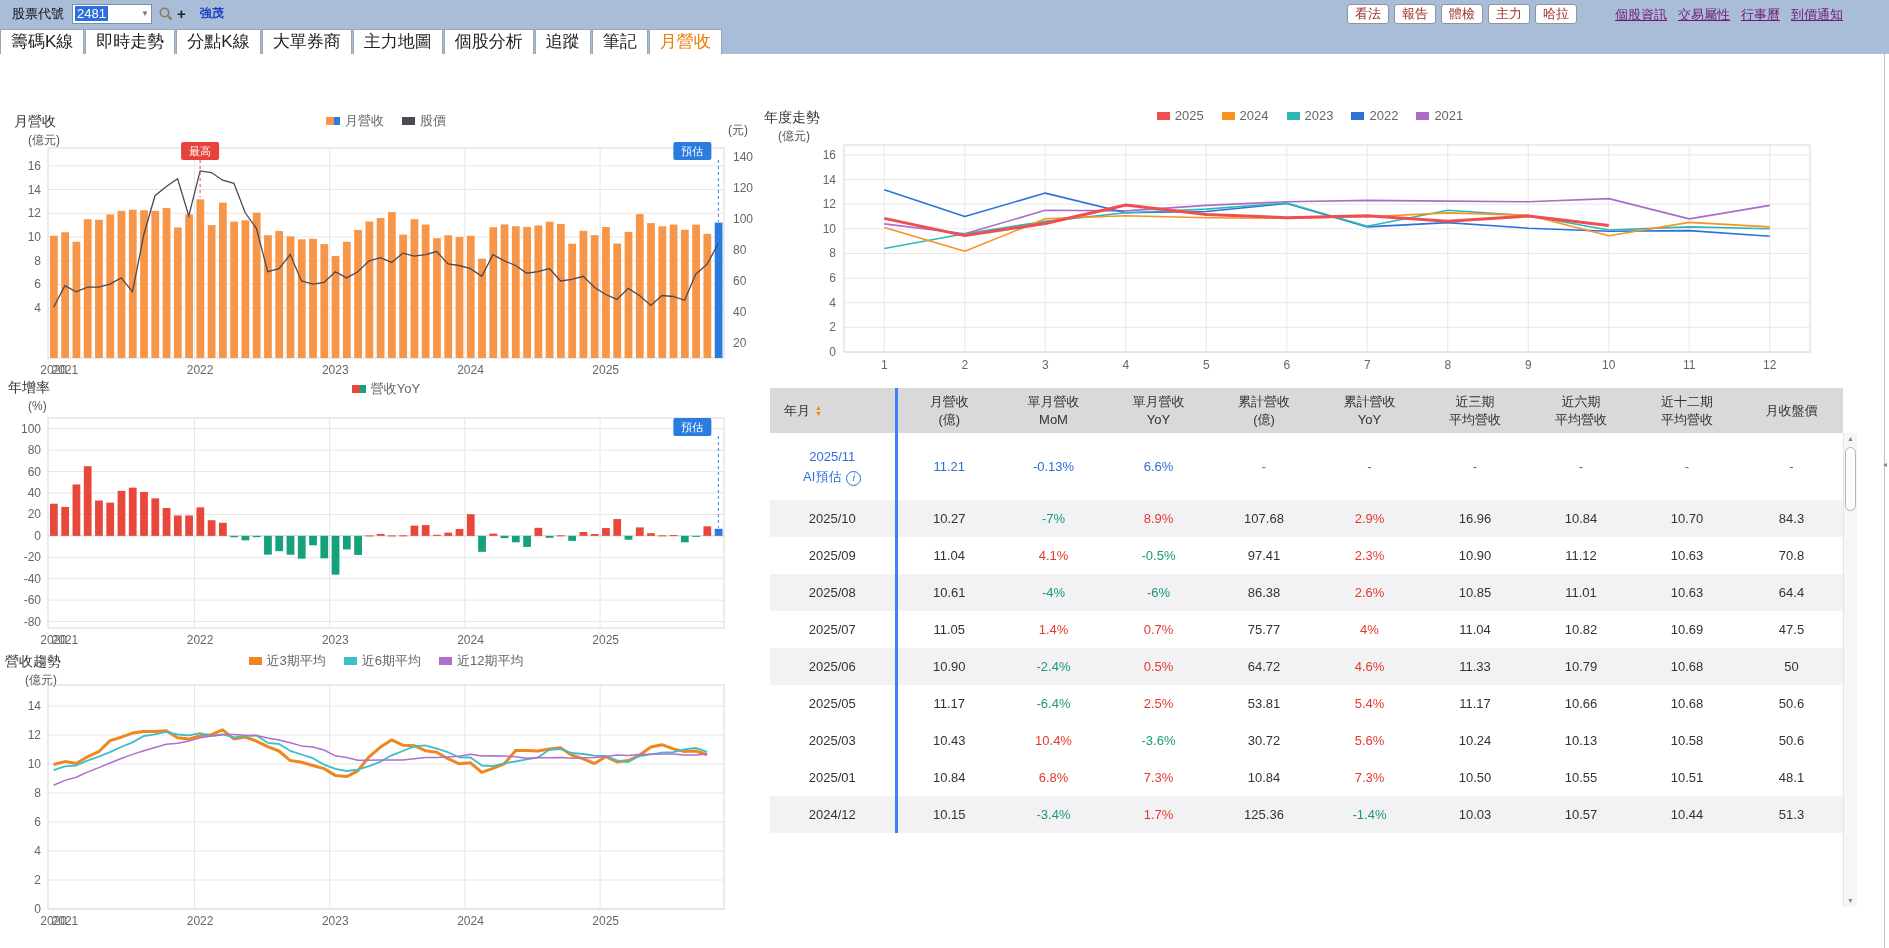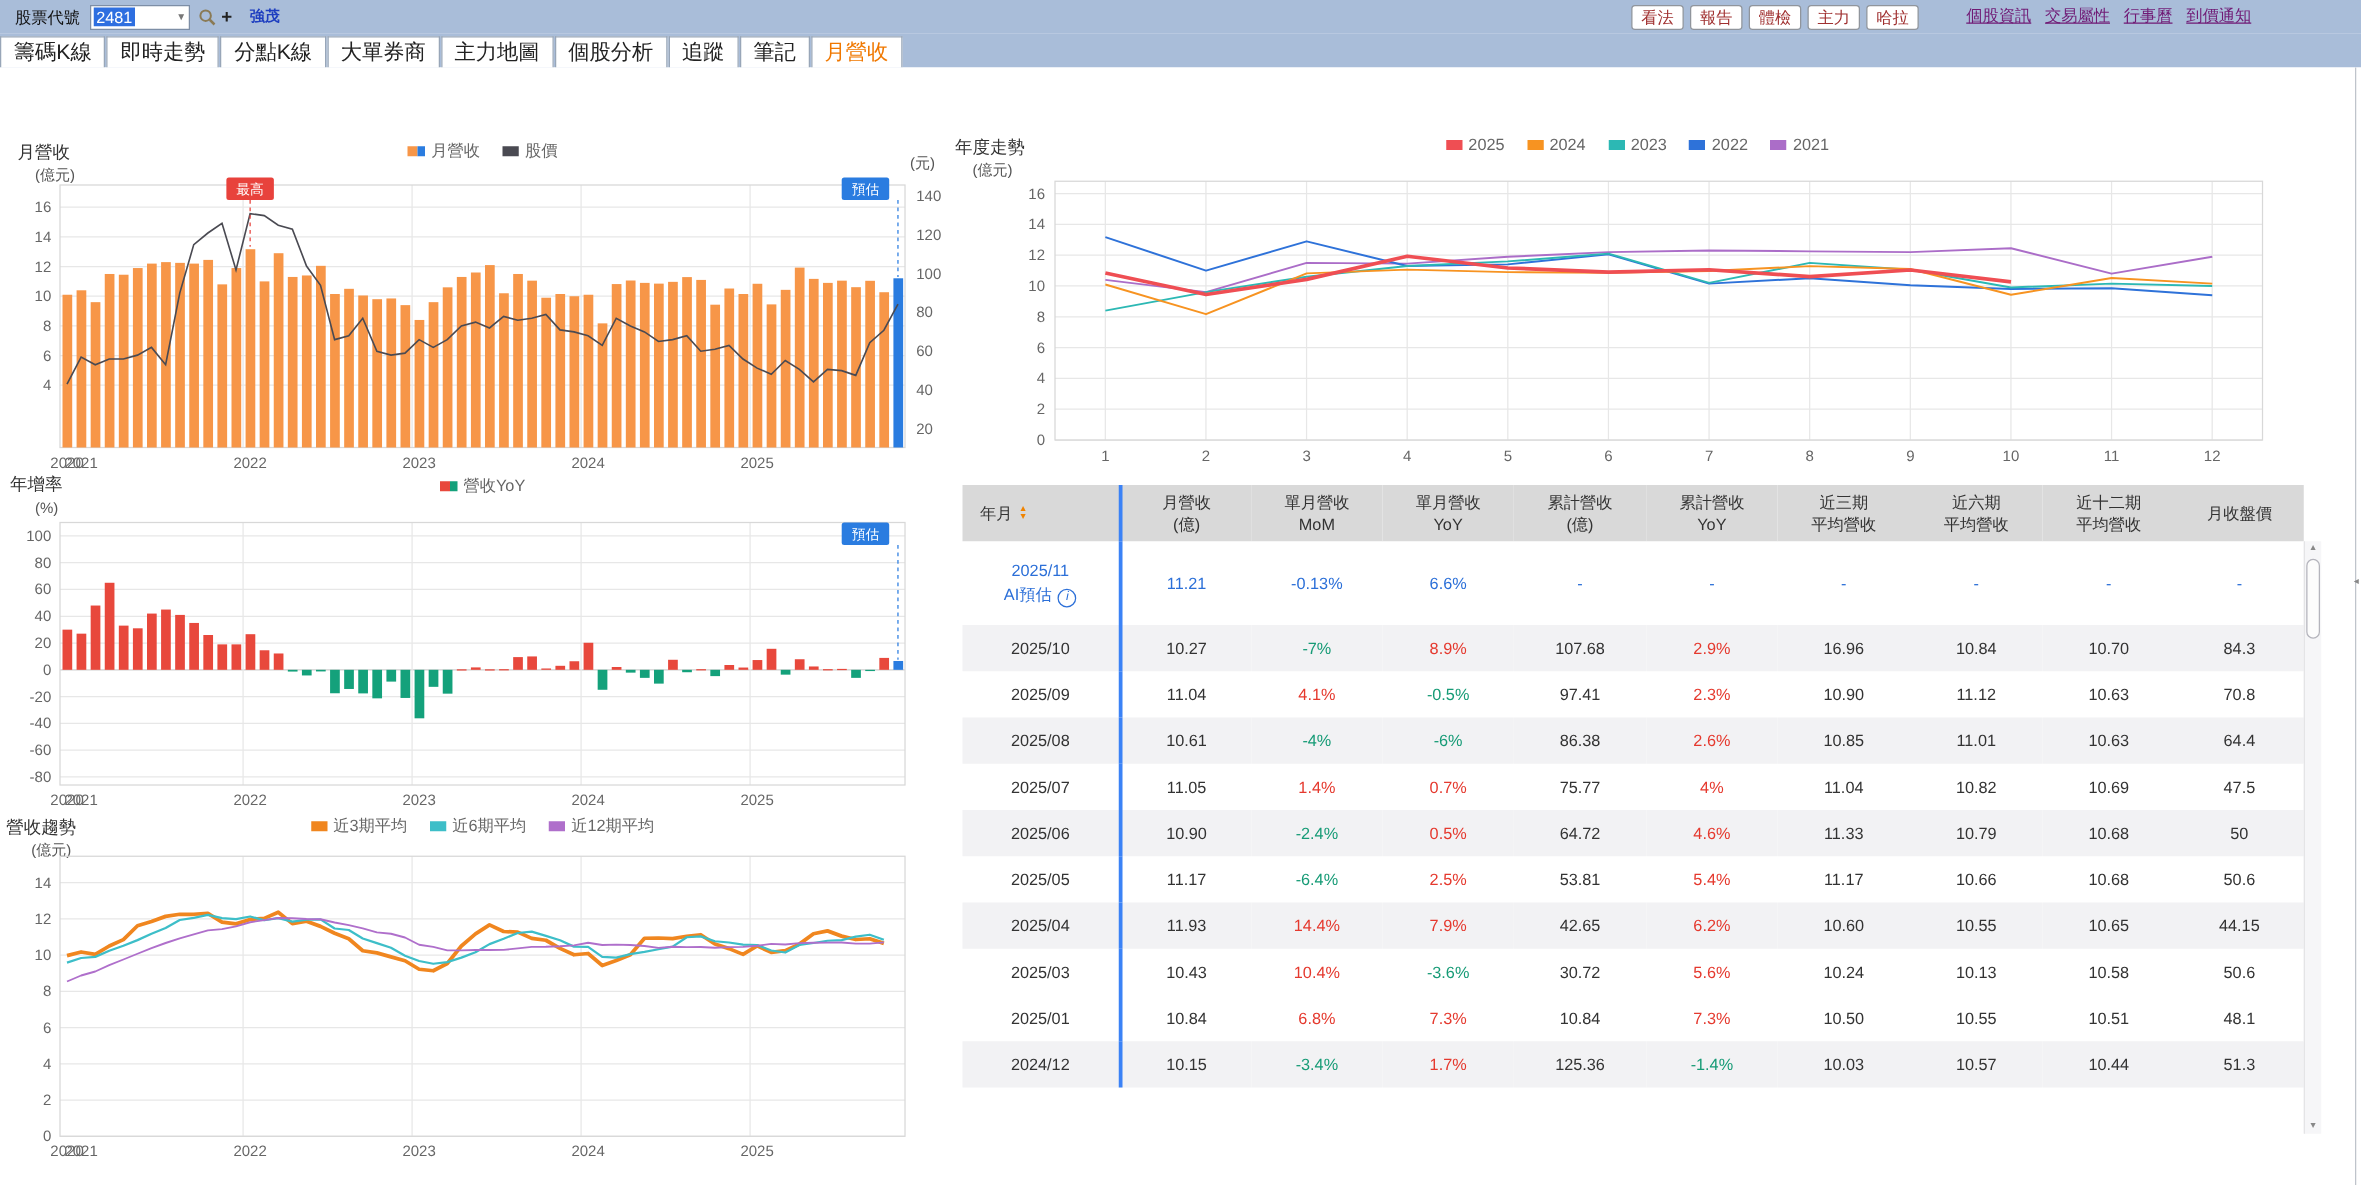--- a/index.html
+++ b/index.html
@@ -9,21 +9,21 @@
   .topbar{position:absolute;left:0;top:0;width:1889px;height:27px;background:#a9bdd9;
           display:flex;align-items:center;}
   .stock-label{font-size:13px;color:#111;margin-left:12px;}
   .stock-input{width:78px;height:18px;background:#fff;border:1px solid #7d8fa6;border:1px solid #7d8ea6;
                margin-left:8px;display:flex;align-items:center;font-size:13px;position:relative;}
   .stock-input .sel{background:#2e6fe0;color:#fff;padding:0 2px;margin-left:2px;}
   .stock-input .caret{position:absolute;right:2px;color:#777;font-size:8px;}
   .tool-ic{margin-left:6px;display:inline-flex;align-items:center;}
   .plus-ic{font-size:15px;font-weight:bold;color:#222;margin-left:3px;}
   .stock-name{font-size:12px;font-weight:bold;color:#1f3fc0;margin-left:14px;text-decoration:none;cursor:pointer;}
-  .top-right{margin-left:auto;display:flex;align-items:flex-start;padding-right:88px;}
+  .top-right{margin-left:auto;display:flex;align-items:flex-end;padding-right:46px;}
   .tb-btn{background:#fff;border:1px solid #90959c;border-radius:3px;color:#a03030;font-size:13px;
           padding:1px 7px;margin-left:5px;cursor:pointer;line-height:16px;}
   .tb-link{color:#701a75;font-size:13px;text-decoration:underline;margin-left:11px;cursor:pointer;}
   .tb-link:first-of-type{margin-left:38px;}
   
   .tabbar{position:absolute;left:0;top:27px;width:1889px;height:27px;background:#a9bdd9;
           display:flex;align-items:flex-end;}
   .tab{background:#fff;border:1px solid #98a6b8;border-bottom:none;height:24px;line-height:24px;
        padding:0 10px;font-size:17px;color:#222;margin-right:1px;cursor:pointer;}
   .tab.active{color:#f07800;}
@@ -614,34 +614,20 @@
           <td>11.17</td>
           <td class="dn">-6.4%</td>
           <td class="up">2.5%</td>
           <td>53.81</td>
           <td class="up">5.4%</td>
           <td>11.17</td>
           <td>10.66</td>
           <td>10.68</td>
           <td>50.6</td>
         </tr>
-        <tr class="odd">
-          <td class="mcell">
-            <div>2025/04</div>
-          </td>
-          <td>11.93</td>
-          <td class="up">14.4%</td>
-          <td class="up">7.9%</td>
-          <td>42.65</td>
-          <td class="up">6.2%</td>
-          <td>10.60</td>
-          <td>10.55</td>
-          <td>10.65</td>
-          <td>44.15</td>
-        </tr>
         <tr>
           <td class="mcell">
             <div>2025/03</div>
           </td>
           <td>10.43</td>
           <td class="up">10.4%</td>
           <td class="dn">-3.6%</td>
           <td>30.72</td>
           <td class="up">5.6%</td>
           <td>10.24</td>

